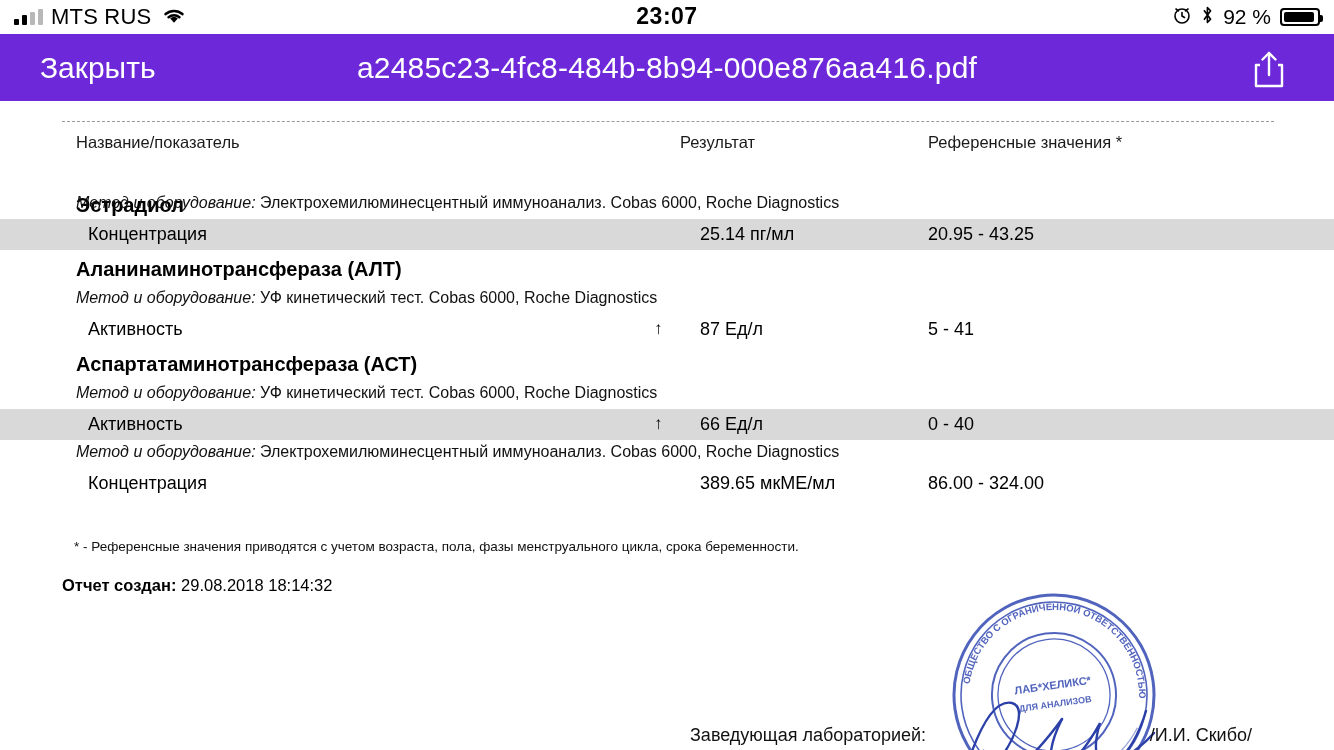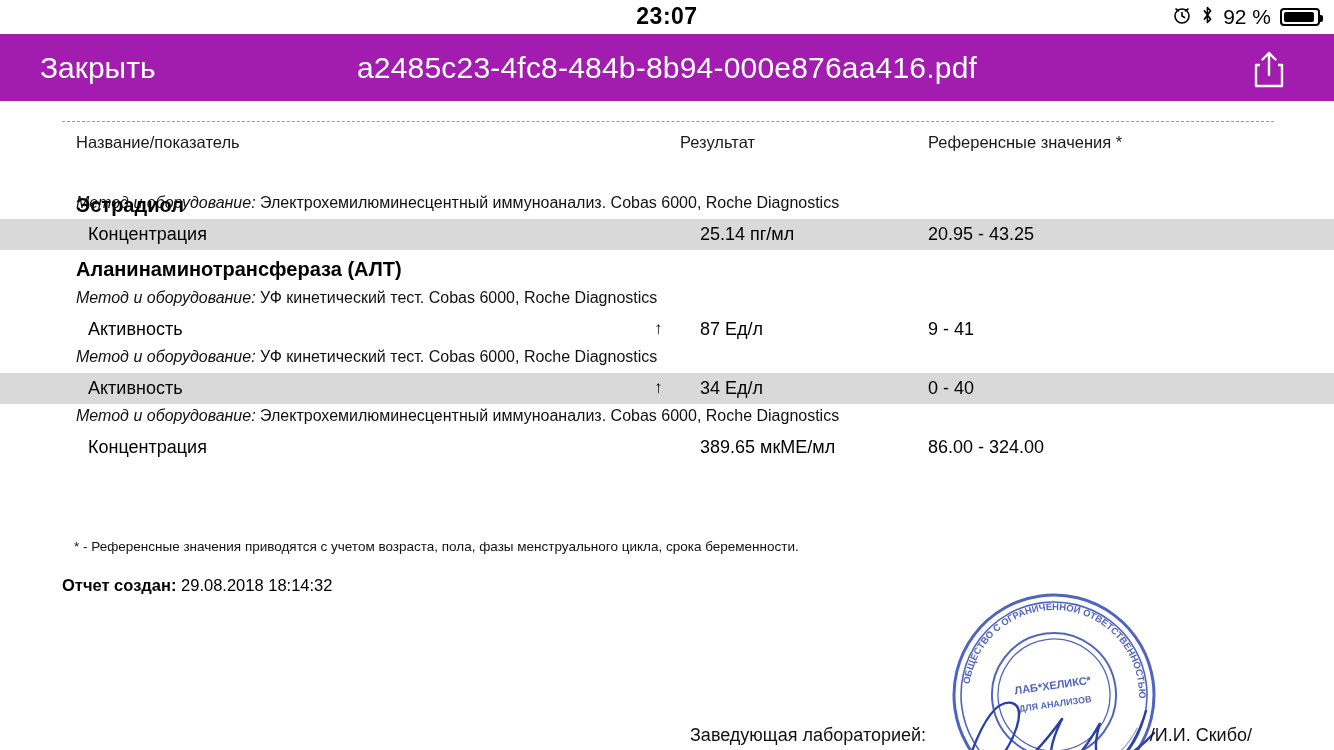--- a/index.html
+++ b/index.html
@@ -113,21 +113,21 @@
     background: #000;
     border-radius: 2px;
   }
 
   
   .navbar {
     position: absolute;
     top: 34px; left: 0;
     width: 1334px;
     height: 67px;
-    background: #a21caf;
+    background: #6d28d9;
     color: #ffffff;
   }
   .nav-close {
     position: absolute;
     left: 40px;
     top: 0;
     height: 67px;
     display: flex;
     align-items: center;
     font-size: 30px;
@@ -293,20 +293,36 @@
     width: 220px;
     height: 130px;
   }
 </style>
 </head>
 <body>
 
 <div class="screen">
 
   <div class="statusbar">
+    <div class="sb-left">
+      <span class="signal">
+          <i></i>
+          <i></i>
+          <i></i>
+          <i></i>
+        </span>
+      <span class="carrier">MTS RUS</span>
+      <span class="wifi">
+        <svg width="26" height="19" viewBox="0 0 26 19">
+          <path d="M13 16.8 L9.2 12.4 A6 6 0 0 1 16.8 12.4 Z" fill="#000"></path>
+          <path d="M4.6 8.1 A13 13 0 0 1 21.4 8.1" stroke="#000" stroke-width="2.6" fill="none" stroke-linecap="round"></path>
+          <path d="M7.6 11.2 A9 9 0 0 1 18.4 11.2" stroke="#000" stroke-width="2.6" fill="none" stroke-linecap="round"></path>
+        </svg>
+      </span>
+    </div>
     <div class="sb-center">23:07</div>
     <div class="sb-right">
       <span>
         <svg width="20" height="20" viewBox="0 0 20 20">
           <circle cx="10" cy="11" r="7" stroke="#000" stroke-width="1.6" fill="none"></circle>
           <path d="M10 7.5 V11 L12.5 12.5" stroke="#000" stroke-width="1.6" fill="none" stroke-linecap="round"></path>
           <path d="M4 4 L6.5 5.8 M16 4 L13.5 5.8" stroke="#000" stroke-width="1.6" stroke-linecap="round"></path>
         </svg>
       </span>
       <span>
@@ -372,33 +388,36 @@
         <div class="row" style="height:28px;">
           <div class="col-name method" style="top:3px;">
             <span class="lbl">Метод и оборудование:</span>
             <span>УФ кинетический тест. Cobas 6000, Roche Diagnostics</span>
           </div>
         </div>
         <div class="row value-row" style="height:31px;">
           <div class="col-name" style="top:5px;">Активность</div>
           <div class="arrow" style="top:5px;">↑</div>
           <div class="col-res" style="top:5px;">87 Ед/л</div>
-          <div class="col-ref" style="top:5px;">9 - 41</div>
-        </div>
-
+          <div class="col-ref" style="top:5px;">5 - 41</div>
+        </div>
+
+        <div class="row" style="height:36px;">
+          <div class="col-name analyte" style="top:8px;">Аспартатаминотрансфераза (АСТ)</div>
+        </div>
         <div class="row" style="height:28px;">
           <div class="col-name method" style="top:3px;">
             <span class="lbl">Метод и оборудование:</span>
             <span>УФ кинетический тест. Cobas 6000, Roche Diagnostics</span>
           </div>
         </div>
         <div class="row value-row shaded" style="height:31px;">
           <div class="col-name" style="top:5px;">Активность</div>
           <div class="arrow" style="top:5px;">↑</div>
-          <div class="col-res" style="top:5px;">34 Ед/л</div>
+          <div class="col-res" style="top:5px;">66 Ед/л</div>
           <div class="col-ref" style="top:5px;">0 - 40</div>
         </div>
 
         <div class="row" style="height:28px;">
           <div class="col-name method" style="top:3px;">
             <span class="lbl">Метод и оборудование:</span>
             <span>Электрохемилюминесцентный иммуноанализ. Cobas 6000, Roche Diagnostics</span>
           </div>
         </div>
         <div class="row value-row" style="height:31px;">

